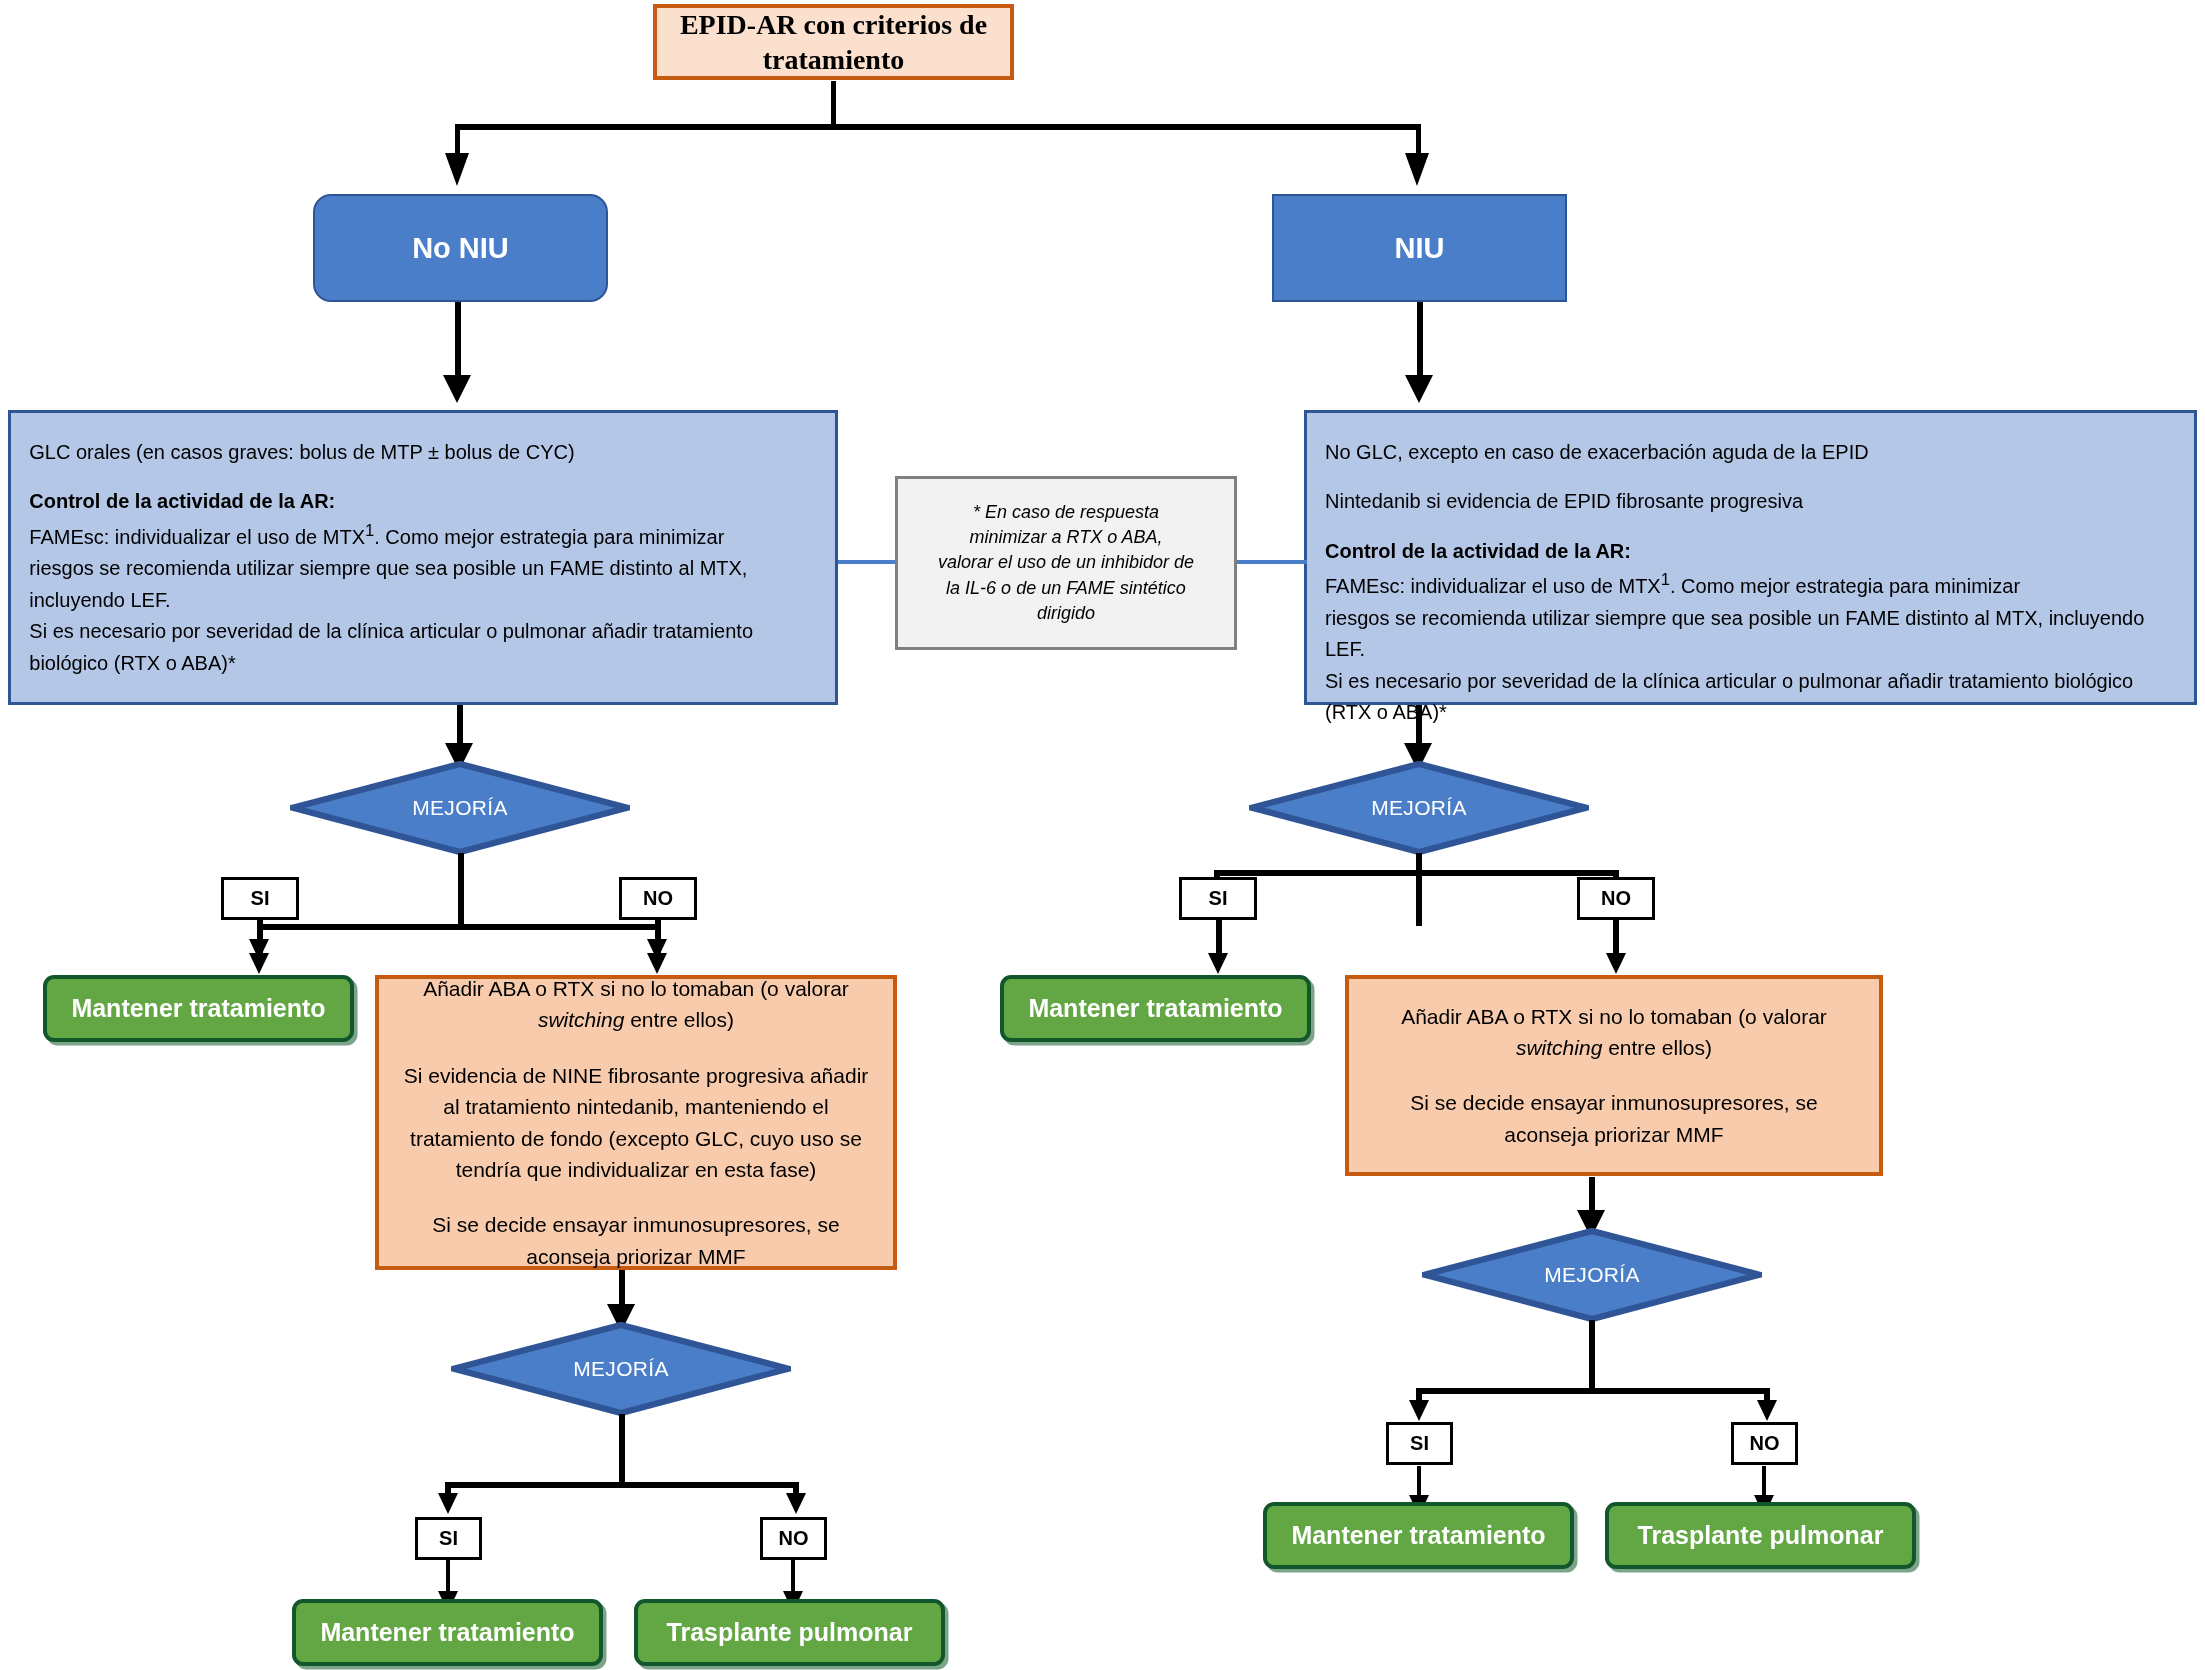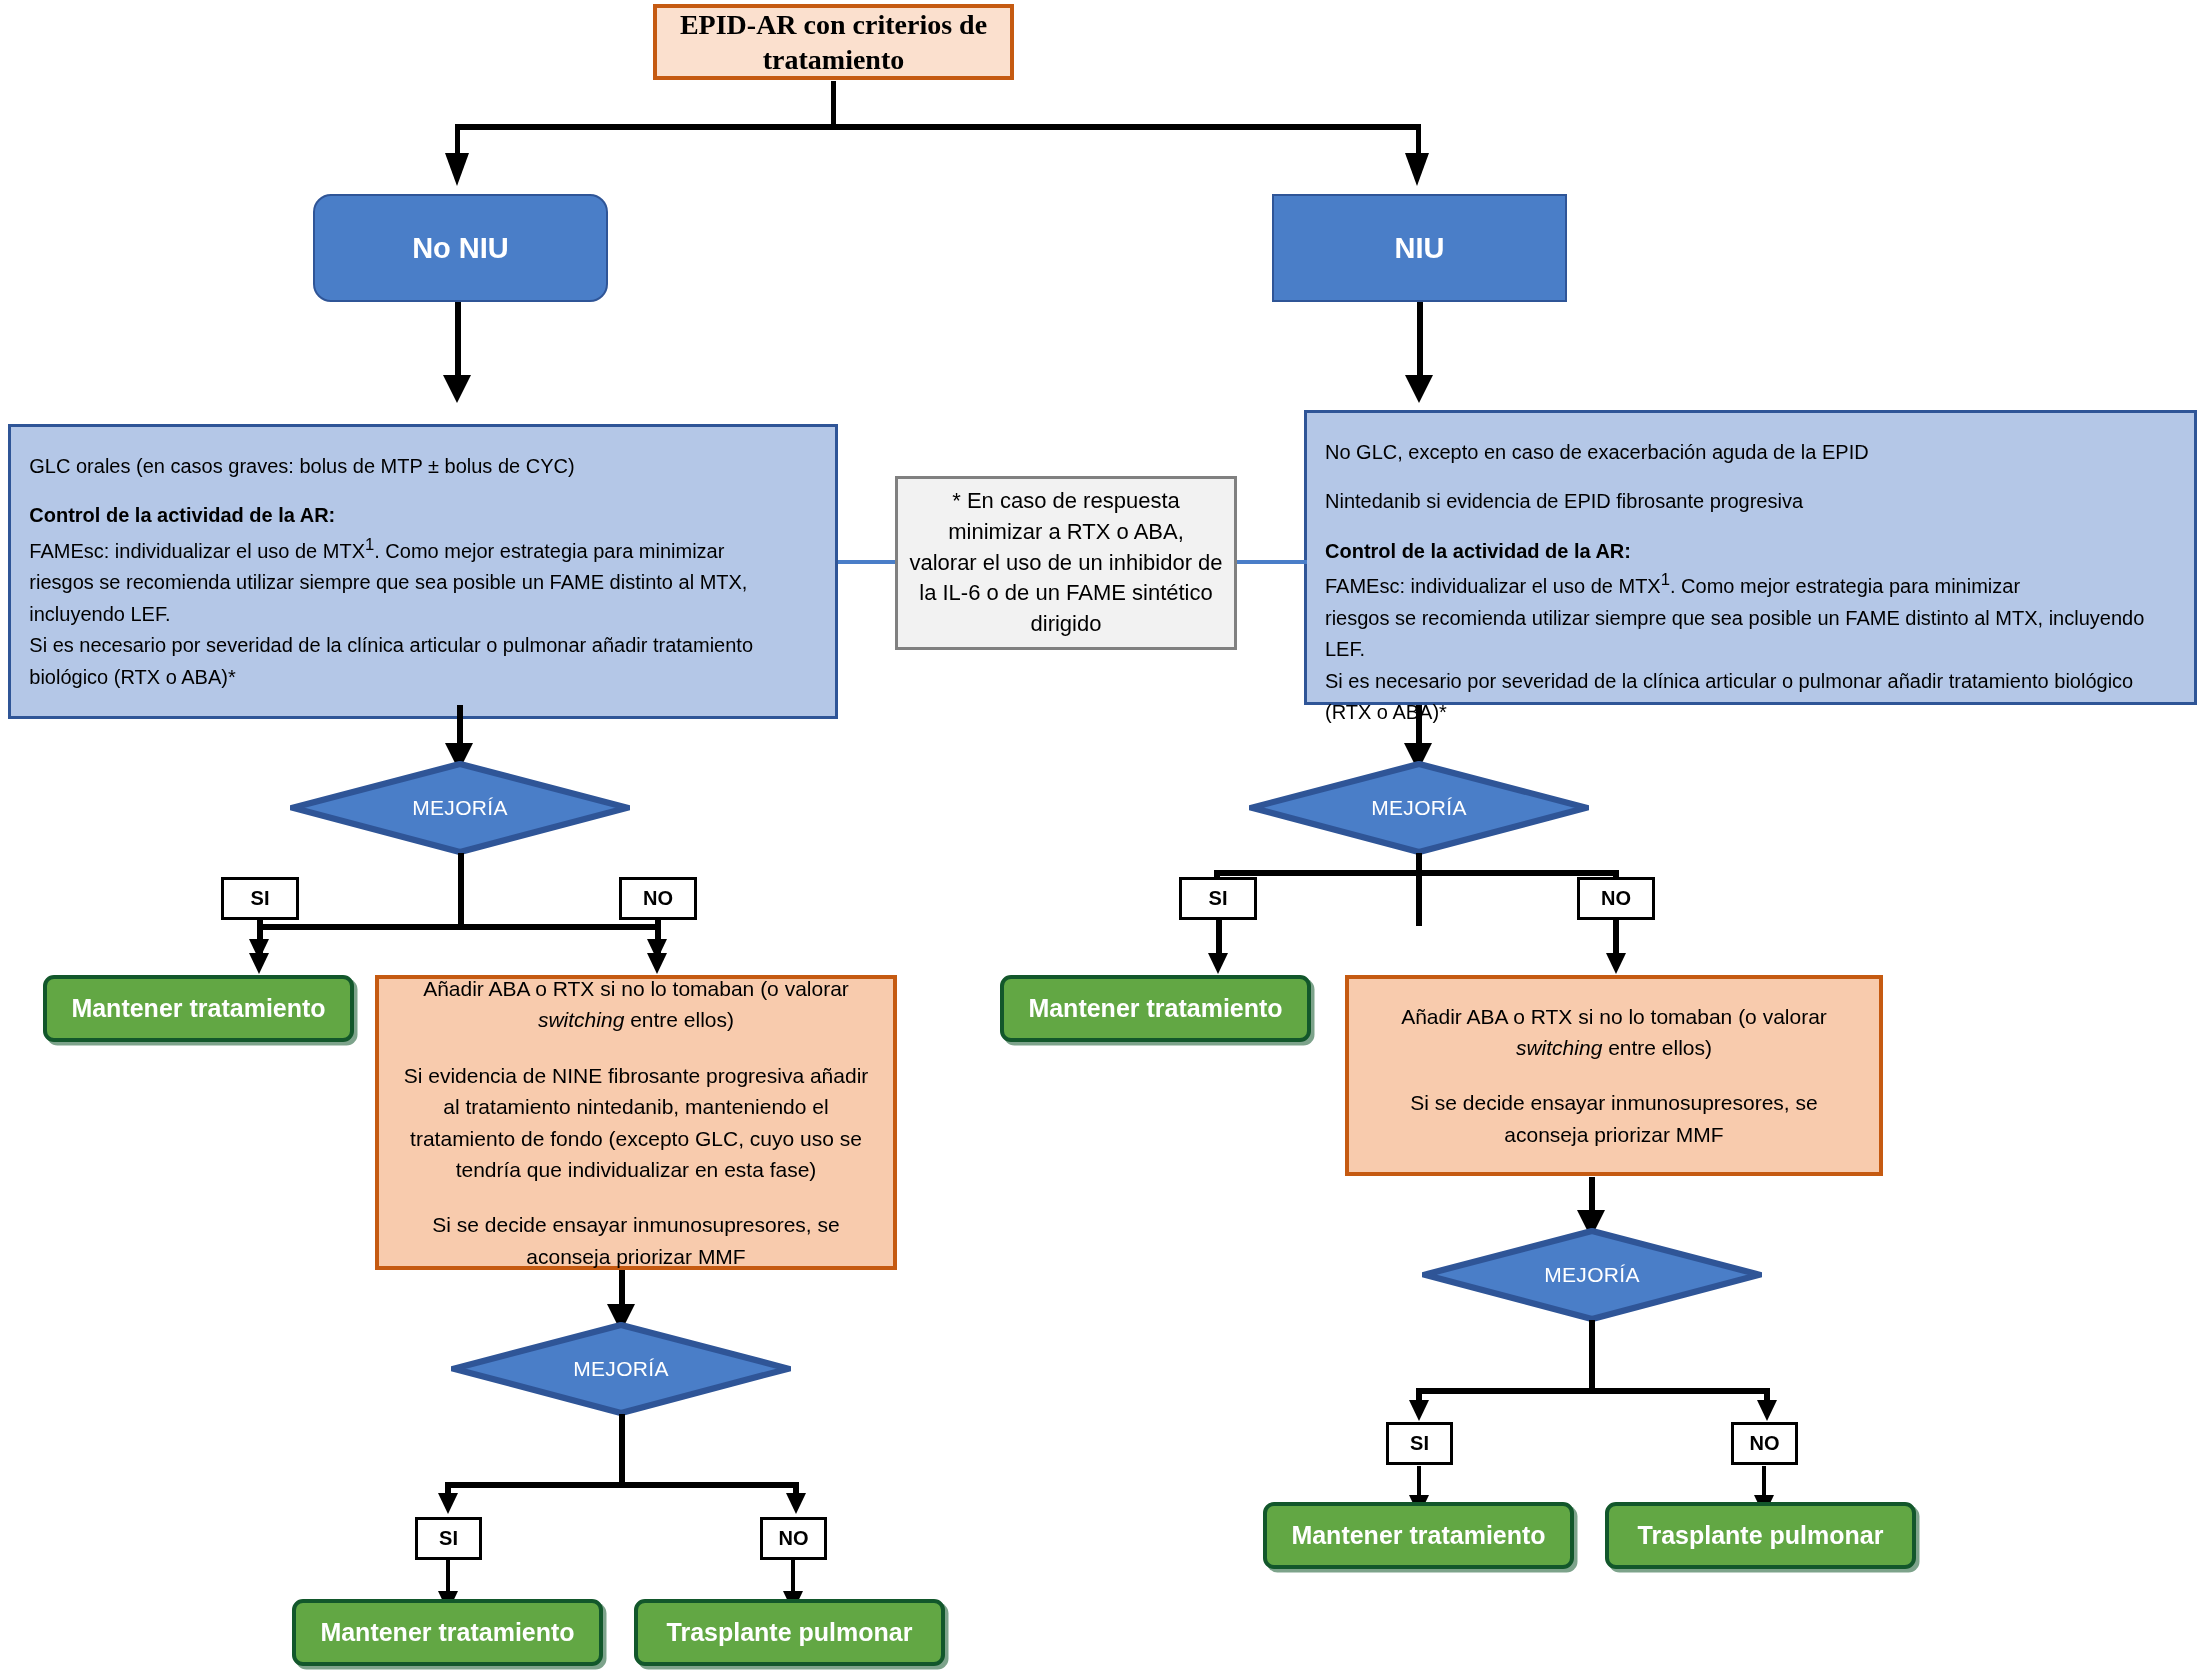--- a/index.html
+++ b/index.html
@@ -59,23 +59,24 @@
     padding: 23.6px 18px;
   }
   .blue-light .b { font-weight: bold; }
   .blue-light .gap { display:block; height: 18px; }
 
   
   .gray-note {
     background: #f2f2f2;
     border: 3.5px solid #808080;
     color: #000000;
-    font-size: 22px;
+    font-size: 18px;
     line-height: 1.40;
     padding: 11px 9.7px;
+    font-style: italic;
   }
 
   
   .diamond-wrap {
     position: absolute;
   }
   .diamond-wrap svg { display: block; }
   .diamond-label {
     position: absolute;
     left: 0; right: 0;
@@ -176,21 +177,21 @@
   </div>
   <div class="ln" style="left:455px; top:302px; width:5.6px; height:76px;"></div>
   <div class="arrowhead" style="left:443px; top:375px;"></div>
 
   <div class="node blue-solid" style="left:1272px; top:194px; width:295px; height:108px;">
     <span>NIU</span>
   </div>
   <div class="ln" style="left:1417px; top:302px; width:5.6px; height:76px;"></div>
   <div class="arrowhead" style="left:1405px; top:375px;"></div>
 
-  <div class="node blue-light" style="left:8.3px; top:424px; width:830px; height:295px;">
+  <div class="node blue-light" style="left:8.3px; top:410px; width:830px; height:295px;">
     <div>
       <span>GLC orales (en casos graves: bolus de MTP ± bolus de CYC)</span>
       <span class="gap"></span>
       <span class="b">Control de la actividad de la AR:</span><br>
       <span>FAMEsc:  individualizar el uso de  MTX</span><sup>1</sup><span>.  Como mejor estrategia para minimizar</span><br>
       <span>riesgos se recomienda utilizar siempre que sea posible un FAME distinto al MTX,</span><br>
       <span>incluyendo LEF.</span><br>
       <span>Si es necesario por severidad de la clínica articular o pulmonar añadir tratamiento</span><br>
       <span>biológico (RTX o ABA)*</span>
     </div>

